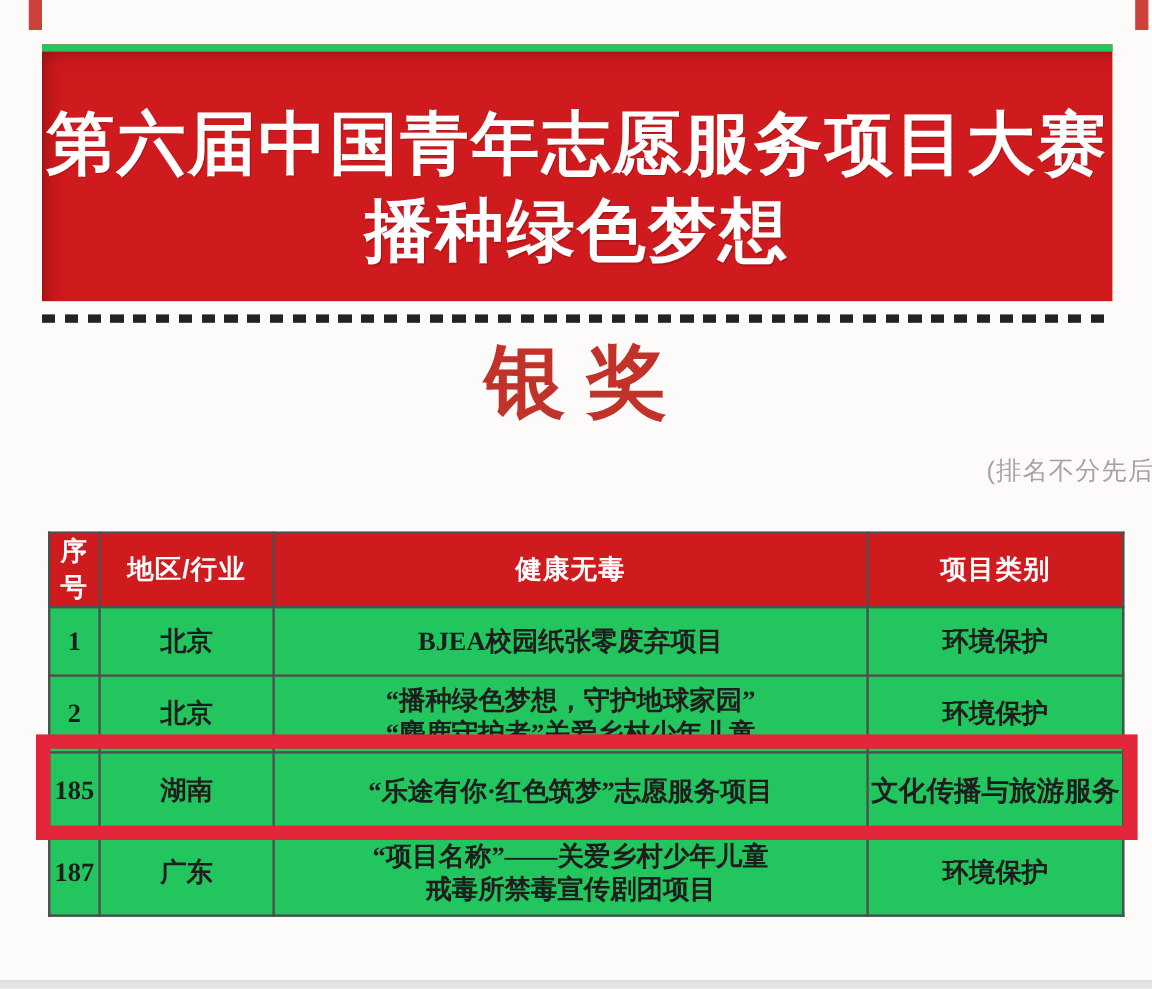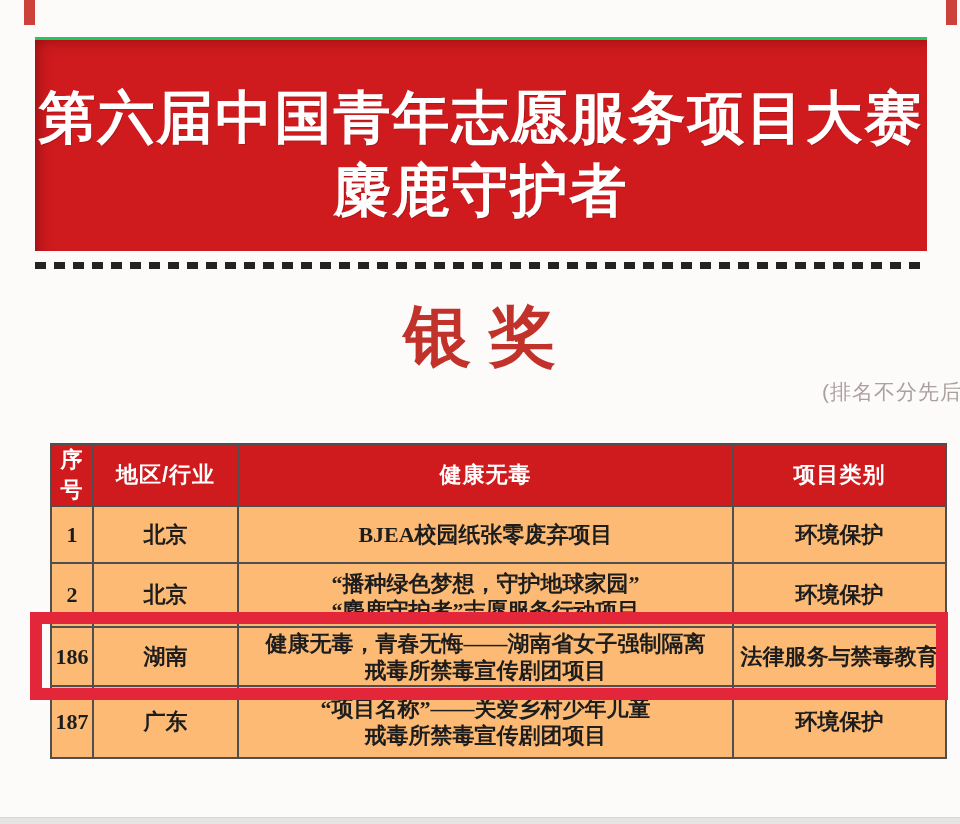--- a/index.html
+++ b/index.html
@@ -19,62 +19,61 @@
     background: #cc423a;
   }
   .corner-mark.left  { left: 24px; }
   .corner-mark.right { left: 946px; }
 
   
   .banner {
     position: absolute; left: 35px; top: 37px;
     width: 892px; height: 214px;
     background: #cf1a1e;
-    border-top: 3px solid #22c55e;
+    border-top: 6px solid #22c55e;
     box-shadow: inset 10px 8px 16px -10px rgba(60,0,0,.55);
     display: flex; flex-direction: column; align-items: center;
     padding-top: 49px; gap: 16px;
   }
   .banner-line {
     color: #ffffff; font-weight: 900; font-size: 57px; line-height: 1;
     letter-spacing: 2px; white-space: nowrap;
     text-shadow: 1px 1px 0 rgba(0,0,0,.15);
   }
 
   
   .dashed-divider {
     position: absolute; left: 35px; top: 262px;
     width: 890px; height: 7px;
     background: repeating-linear-gradient(90deg, #232323 0 11px, transparent 11px 19px);
   }
 
   
   .award-title {
-    position: absolute; left: 0; top: 301px; width: 960px;
+    position: absolute; left: 0; top: 289px; width: 960px;
     text-align: center;
-    font-family: Liberation Serif, serif;
+    font-family: Liberation Mono, monospace;
     font-weight: 700; font-size: 67px; line-height: 1.05;
     color: #c0322a;
     letter-spacing: 18px; text-indent: 18px;
   }
   .award-subtitle {
     position: absolute; left: 10px; top: 378px; width: 960px;
     text-align: right;
     font-size: 21px; letter-spacing: 1px;
     color: #ab9f9f;
   }
 
   
   table.awards {
     position: absolute; left: 40px; top: 443px;
     width: 895px;
     border-collapse: collapse; table-layout: fixed;
     font-family: "Liberation Serif", "DejaVu Serif", serif;
-    background: #fdba74;
-    margin-left: 10px;
+    background: #22c55e;
   }
   table.awards, table.awards th, table.awards td {
     border: 2px solid #4f4f4f;
   }
   table.awards thead th {
     background: #cf1a1e; color: #ffffff;
     font-family: "Liberation Sans", "DejaVu Sans", sans-serif;
     font-weight: 700; font-size: 22px; letter-spacing: 1px;
     height: 60px; text-align: center; vertical-align: middle;
     padding: 0;
@@ -115,21 +114,21 @@
   }
 </style>
 </head>
 <body>
 
 <div class="corner-mark left"></div>
 <div class="corner-mark right"></div>
 
 <div class="banner">
   <div class="banner-line">第六届中国青年志愿服务项目大赛</div>
-  <div class="banner-line">麋鹿守护者</div>
+  <div class="banner-line">播种绿色梦想</div>
 </div>
 
 <div class="dashed-divider"></div>
 
 <div class="award-title">银奖</div>
 <div class="award-subtitle">(排名不分先后)</div>
 
 <table class="awards">
   <colgroup>
     <col style="width:42px">
@@ -153,32 +152,32 @@
         <span class="l">BJEA校园纸张零废弃项目</span>
 
       </td>
       <td class="cat">环境保护</td>
     </tr>
     <tr class="r1">
       <td class="no">2</td>
       <td>北京</td>
       <td class="project">
         <span class="l">“播种绿色梦想，守护地球家园”</span>
-        <span class="l">“麋鹿守护者”志愿服务行动项目</span>
+        <span class="l">“麋鹿守护者”关爱乡村少年儿童</span>
       </td>
       <td class="cat">环境保护</td>
     </tr>
-    <tr class="r3">
-      <td class="no">186</td>
+    <tr class="r2">
+      <td class="no">185</td>
       <td>湖南</td>
       <td class="project">
-        <span class="l">健康无毒，青春无悔——湖南省女子强制隔离</span>
-        <span class="l">戒毒所禁毒宣传剧团项目</span>
+        <span class="l">“乐途有你·红色筑梦”志愿服务项目</span>
+
       </td>
-      <td class="cat">法律服务与禁毒教育</td>
+      <td class="cat">文化传播与旅游服务</td>
     </tr>
     <tr class="r4">
       <td class="no">187</td>
       <td>广东</td>
       <td class="project">
         <span class="l">“项目名称”——关爱乡村少年儿童</span>
         <span class="l">戒毒所禁毒宣传剧团项目</span>
       </td>
       <td class="cat">环境保护</td>
     </tr>

